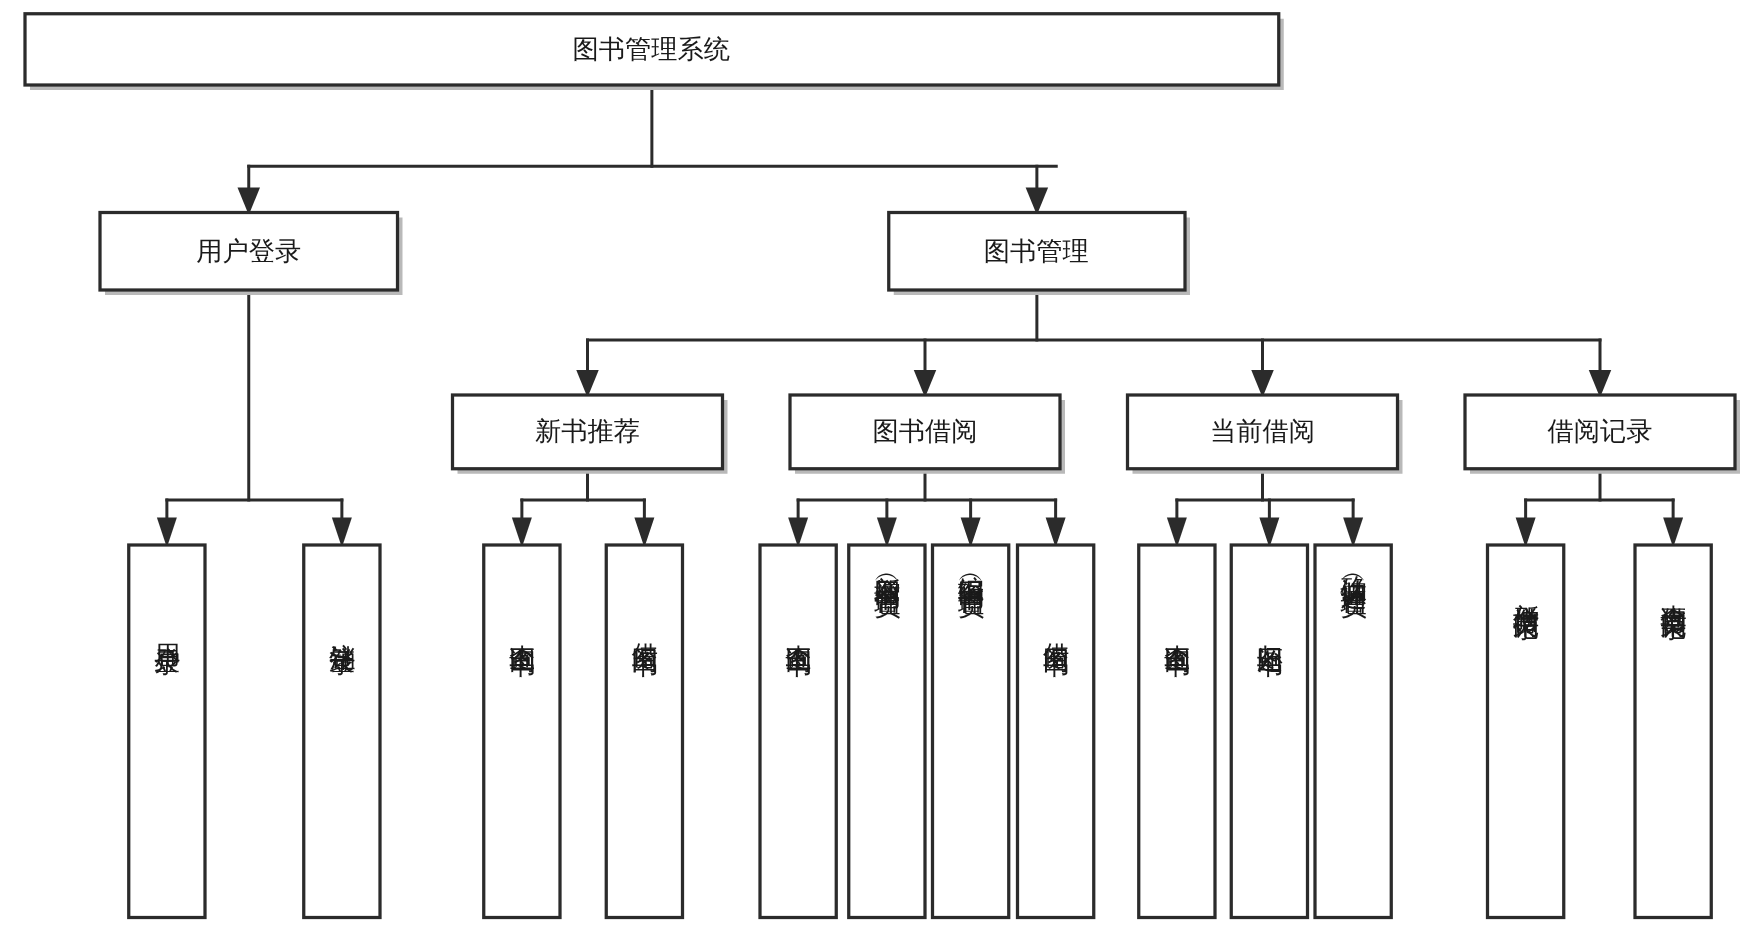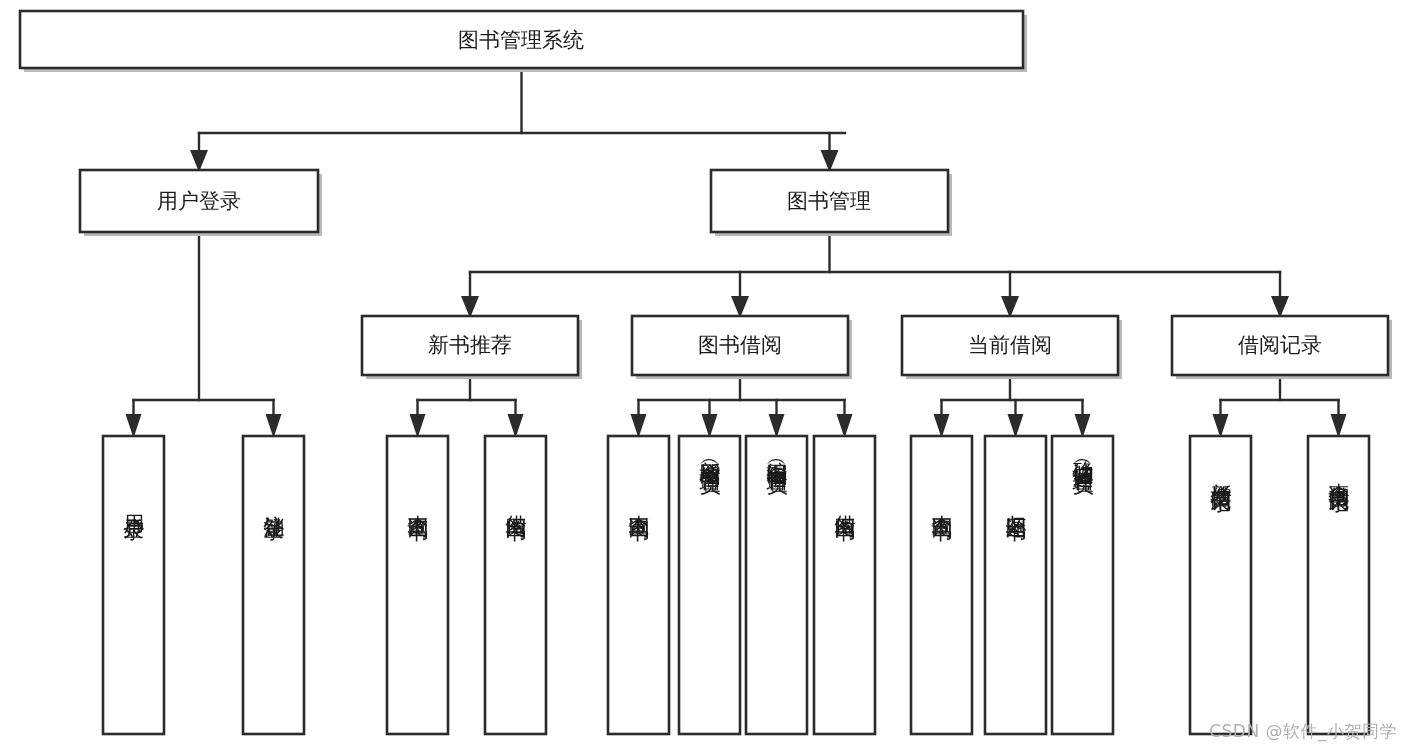--- a/index.html
+++ b/index.html
@@ -253,14 +253,13 @@
   <div class="vlabel-wrap" style="left:1052px; top:444px; width:61px; height:290px;">
     <span class="vlabel">确认归还（管理员）</span>
   </div>
   <div class="vlabel-wrap" style="left:1190px; top:466px; width:61px; height:268px;">
     <span class="vlabel">新增借阅记录</span>
   </div>
   <div class="vlabel-wrap" style="left:1308px; top:466px; width:61px; height:268px;">
     <span class="vlabel">查询借阅记录</span>
   </div>
 
-  <div class="watermark">CSDN @软件_小贺同学</div>
 </div>
 
 </body></html>

